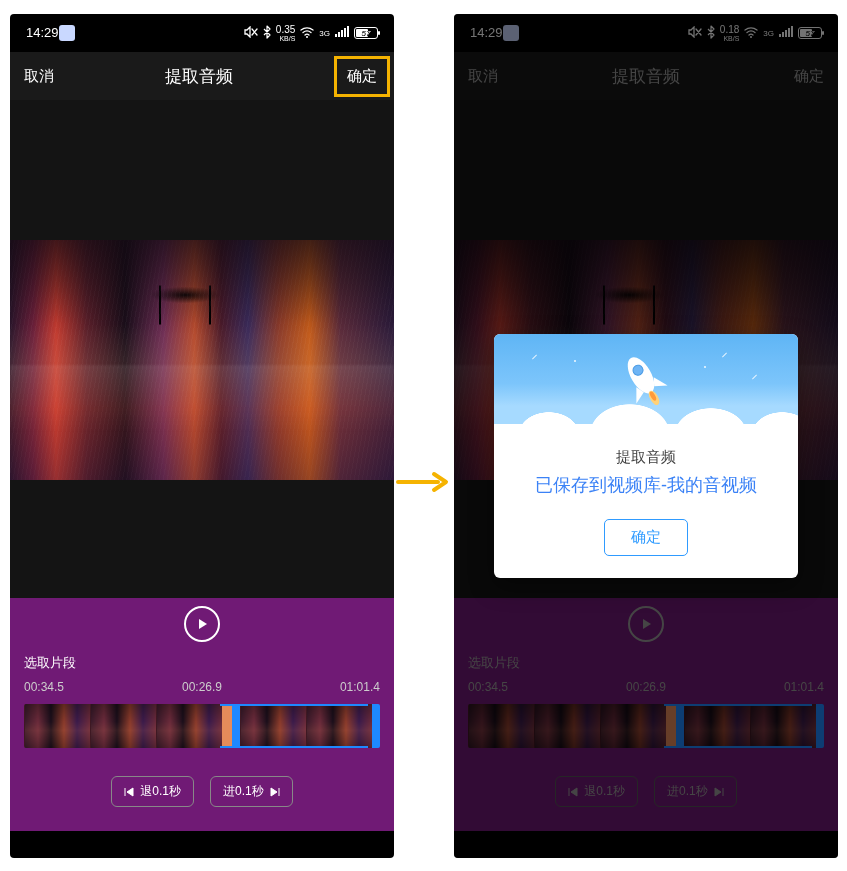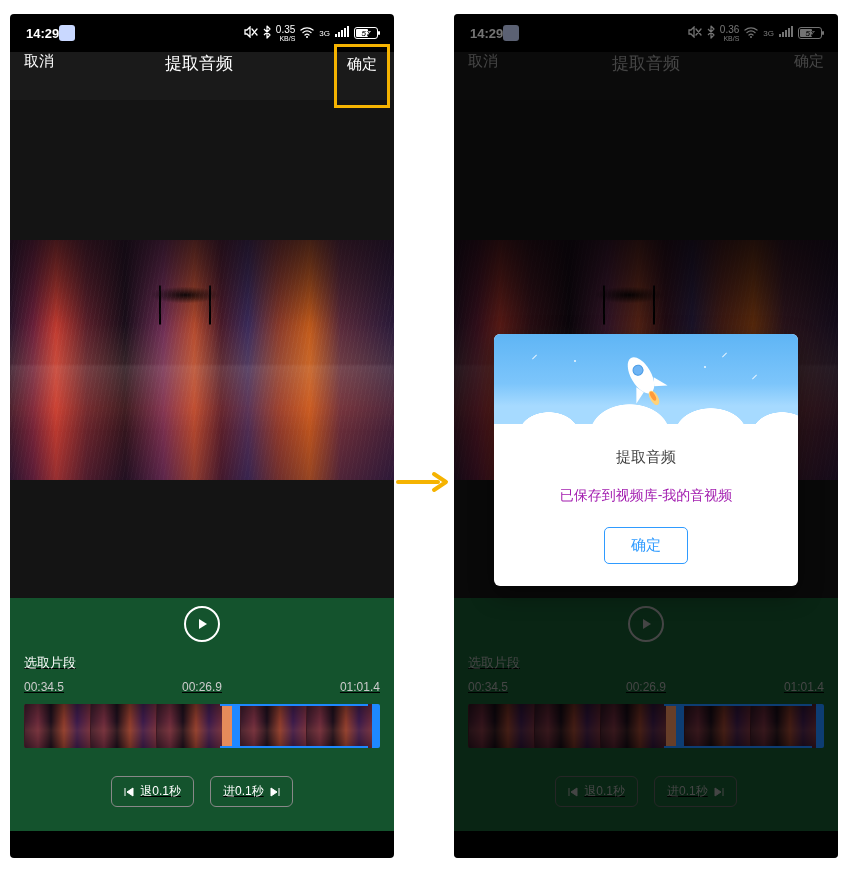--- a/index.html
+++ b/index.html
@@ -4,36 +4,36 @@
 <style>
   * { box-sizing: border-box; margin: 0; padding: 0; font-family: -apple-system, "PingFang SC", "Microsoft YaHei", sans-serif; }
   body { background: #fff; width: 847px; height: 871px; position: relative; }
   .stage { position: relative; width: 847px; height: 871px; }
   .phone { position: absolute; width: 384px; height: 844px; background: #000; border-radius: 4px; overflow: hidden; }
   .phone.left { left: 10px; top: 14px; }
   .phone.right { left: 454px; top: 14px; }
 
   
   .statusbar { height: 38px; display: flex; justify-content: space-between; align-items: center; padding: 0 16px; color: #fff; font-size: 13px; }
-  .sb-left { display: flex; align-items: center; gap: 0; font-weight: 700; }
+  .sb-left { display: flex; gap: 0; font-weight: 400; }
   .sb-app-icon { width: 16px; height: 16px; background: #c9d8ff; border-radius: 3px; display: inline-block; }
   .sb-right { display: flex; align-items: center; gap: 5px; font-size: 10px; }
   .sb-right .kbs { text-align: right; line-height: 1; }
   .battery { width: 24px; height: 12px; border: 1px solid #fff; border-radius: 3px; position: relative; display: flex; align-items: center; font-style: italic; }
   .battery::after { content: ""; position: absolute; right: -3px; top: 3px; width: 2px; height: 4px; background: #fff; border-radius: 1px; }
   .battery .fill { position: absolute; left: 1px; top: 1px; bottom: 1px; width: 55%; background: #fff; border-radius: 1px; }
   .battery .btxt { position: absolute; width: 100%; text-align: center; font-size: 8px; color: #fff; mix-blend-mode: difference; }
 
   
-  .navbar { height: 48px; display: flex; justify-content: space-between; padding: 0 14px; background: #1a1a1a; }
+  .navbar { height: 48px; display: flex; align-items: center; justify-content: space-between; padding: 0 14px; background: #1a1a1a; }
   .nav-btn { color: #fff; font-size: 15px; }
   .nav-title { color: #fff; font-size: 17px; }
   .nav-confirm-hl { border: 3px solid #f5b301; padding: 8px 10px; margin: -8px -10px; }
 
-  .content { background: #14532d; text-decoration: underline; }
+  .content { background: #701a75; }
   .video-spacer { height: 140px; background: #141414; }
 
   
   .video-img {
     height: 240px;
     background:
       radial-gradient(2px 60px at 150px 65px, #000 40%, transparent 42%),
       radial-gradient(2px 60px at 200px 65px, #000 40%, transparent 42%),
       radial-gradient(50px 12px at 175px 55px, rgba(0,0,0,0.9), transparent 70%),
       linear-gradient(180deg, rgba(0,0,0,0.3) 0%, rgba(0,0,0,0.1) 25%, transparent 40%),
@@ -102,21 +102,21 @@
   .dialog { position: absolute; left: 40px; right: 40px; top: 320px; background: #fff; border-radius: 6px; overflow: hidden; box-shadow: 0 8px 24px rgba(0,0,0,0.4); }
   .dl-sky { height: 90px; background: linear-gradient(180deg, #5fb5f5 0%, #7cc5fb 55%, #a6daff 80%); position: relative; overflow:hidden; }
   .cloud { position: absolute; bottom: -10px; left: -10px; right: -10px; height: 30px; background:
     radial-gradient(30px 22px at 20% 100%, #fff 98%, transparent),
     radial-gradient(40px 30px at 45% 100%, #fff 98%, transparent),
     radial-gradient(36px 26px at 70% 100%, #fff 98%, transparent),
     radial-gradient(30px 22px at 92% 100%, #fff 98%, transparent); }
   .rocket { position:absolute; left: 50%; top: 18px; transform: translateX(-50%) rotate(-30deg); }
   .dl-body { padding: 24px 16px 22px; text-align: center; }
   .dl-title { font-size: 15px; color: #444; }
-  .dl-sub { font-size: 14px; color: #a21caf; margin-top: 20px; }
+  .dl-sub { font-size: 18px; color: #3b82f6; margin-top: 6px; }
   .dl-btn { display: inline-block; margin-top: 22px; border: 1px solid #2f9bff; color: #2f9bff; padding: 8px 26px; border-radius: 5px; font-size: 15px; }
   .star { position:absolute; background:#fff; width:1px; height:6px; transform: rotate(45deg); opacity:0.8; }
   .dot { position:absolute; width:2px; height:2px; background:#fff; border-radius:50%; opacity:0.9; }
 
   
   .arrow-between { position: absolute; left: 396px; top: 470px; }
 </style>
 </head>
 <body>
 
@@ -243,21 +243,21 @@
           <svg width="14" height="12" viewBox="0 0 14 12">
               <path d="M1 4h2l3-3v10l-3-3H1z M8 3l5 6 M13 3l-5 6" stroke="#fff" stroke-width="1.3" fill="none" stroke-linecap="round"></path>
             </svg>
         </span>
         <span>
           <svg width="8" height="14" viewBox="0 0 8 14">
               <path d="M1 4l6 6-3 3V1l3 3-6 6" stroke="#fff" stroke-width="1.2" fill="none" stroke-linejoin="round"></path>
             </svg>
         </span>
         <span class="kbs">
-          <div>0.36</div>
+          <div>0.18</div>
           <div style="font-size:7px;">KB/S</div>
         </span>
         <span>
           <svg width="14" height="12" viewBox="0 0 14 12">
               <path d="M1 4a10 10 0 0 1 12 0 M3 6.5a6.5 6.5 0 0 1 8 0 M5 9a3 3 0 0 1 4 0" stroke="#fff" stroke-width="1.3" fill="none" stroke-linecap="round"></path>
               <circle cx="7" cy="11" r="1" fill="#fff"></circle>
             </svg>
         </span>
         <span style="font-size:8px;">3G</span>
         <span>

